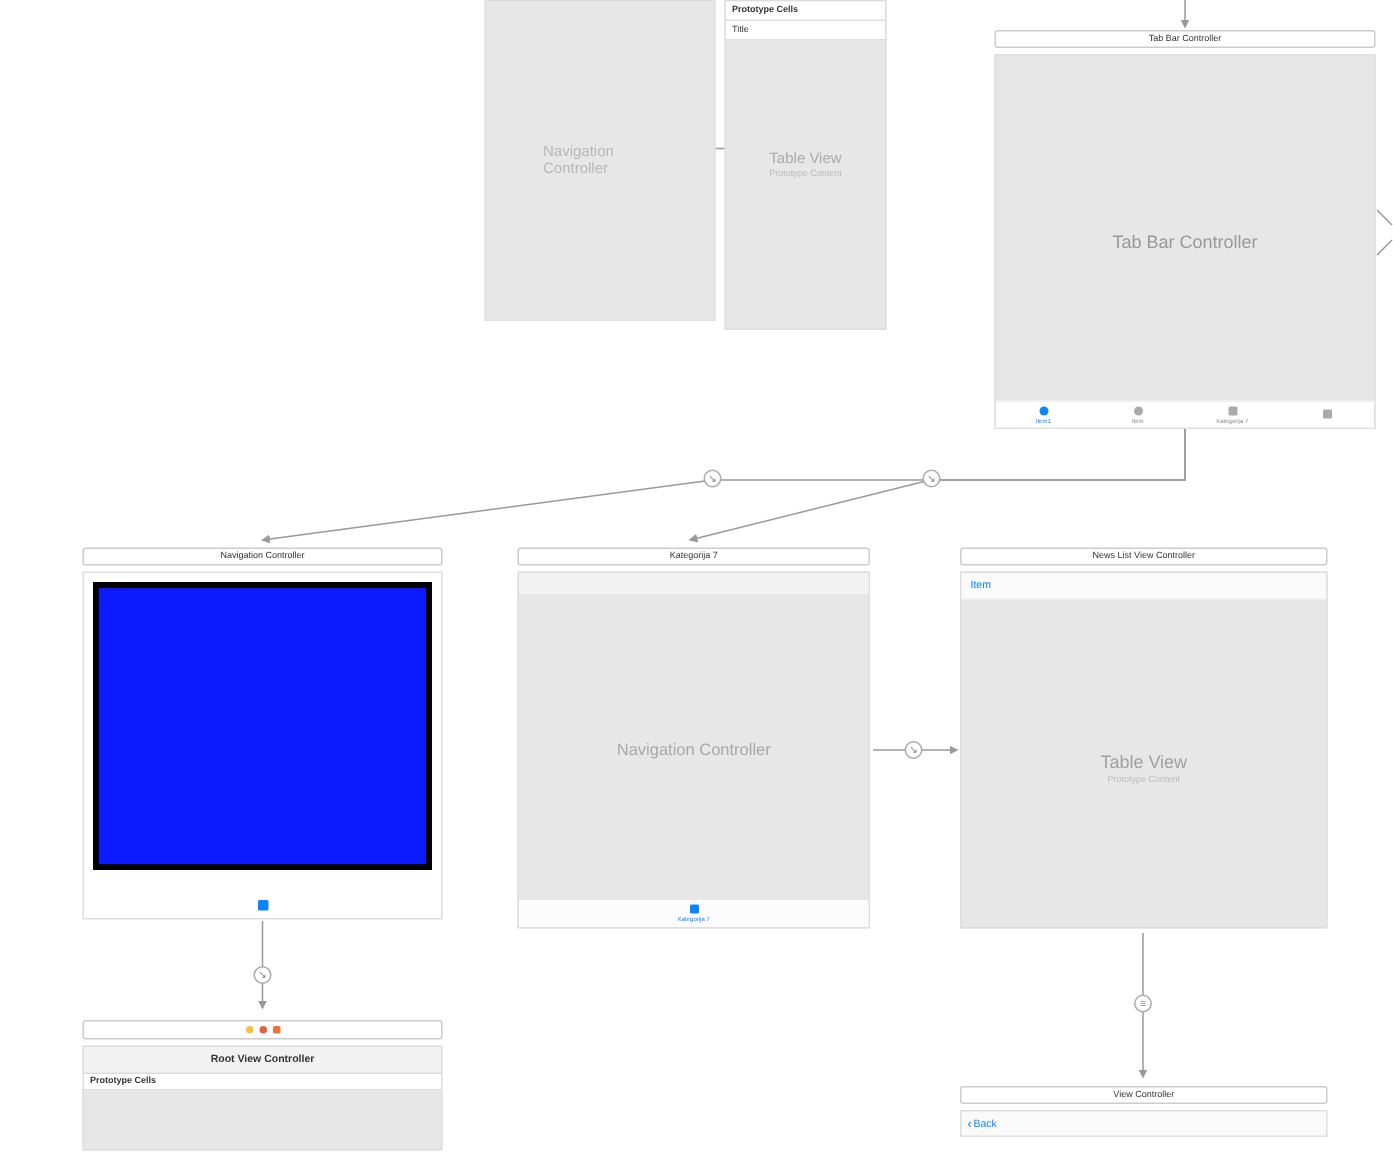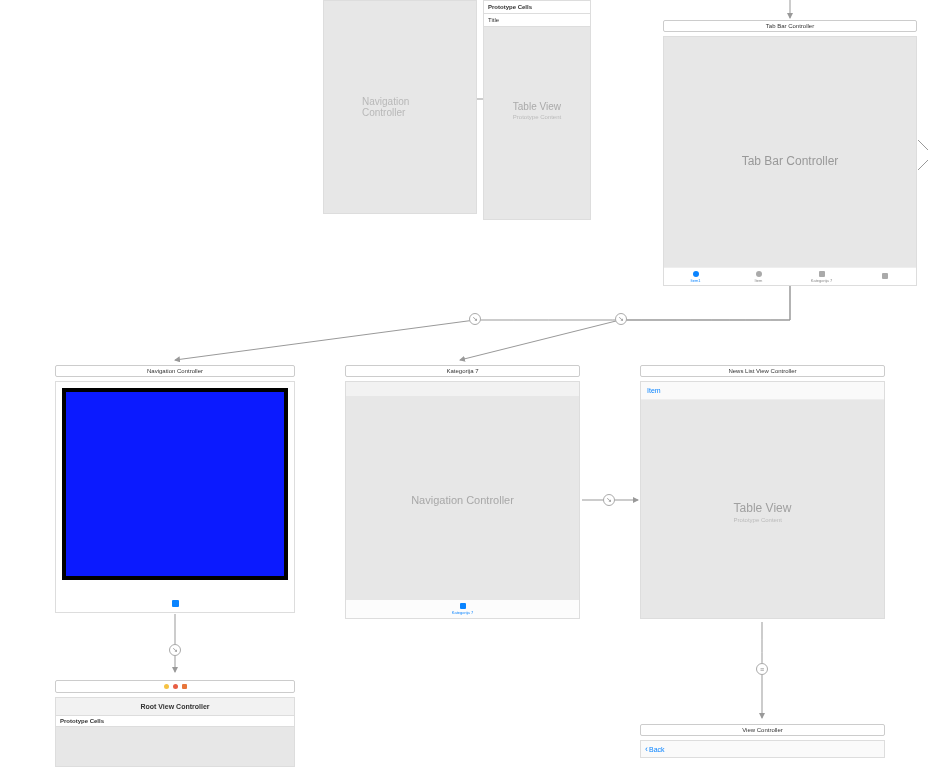--- a/index.html
+++ b/index.html
@@ -47,21 +47,21 @@
     background: #e7e7e7;
     border: 1px solid #ddd;
     position: relative;
     display: flex;
     flex-direction: column;
   }
   .center-label {
     position:absolute;
     top:50%; left:50%;
     transform:translate(-50%,-50%);
-    text-align:left;
+    text-align:center;
     color:#aaa;
   }
   .center-label .big { font-size:10px; font-weight:500; }
   .center-label .sub { font-size:6px; margin-top:2px; color:#bbb; }
 
   .segue-badge {
     position:absolute;
     width:12px; height:12px;
     border-radius:50%;
     background:#fff;

